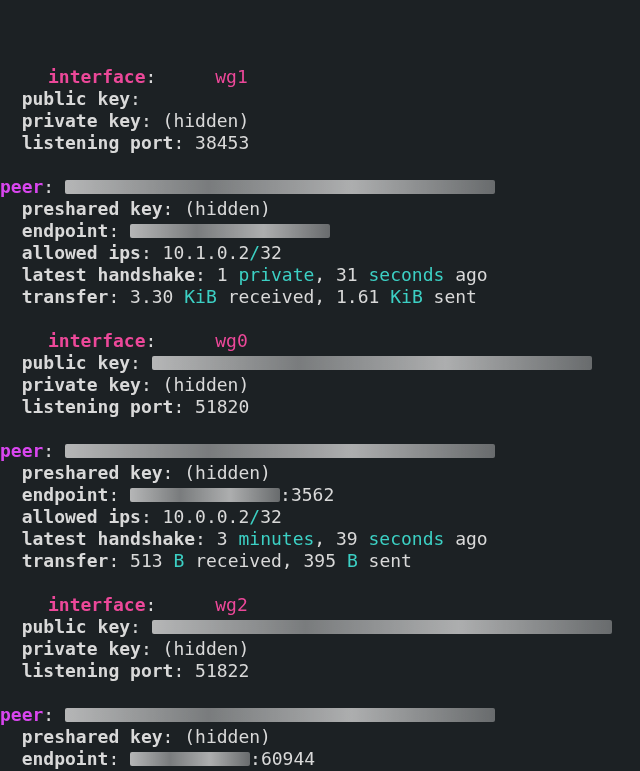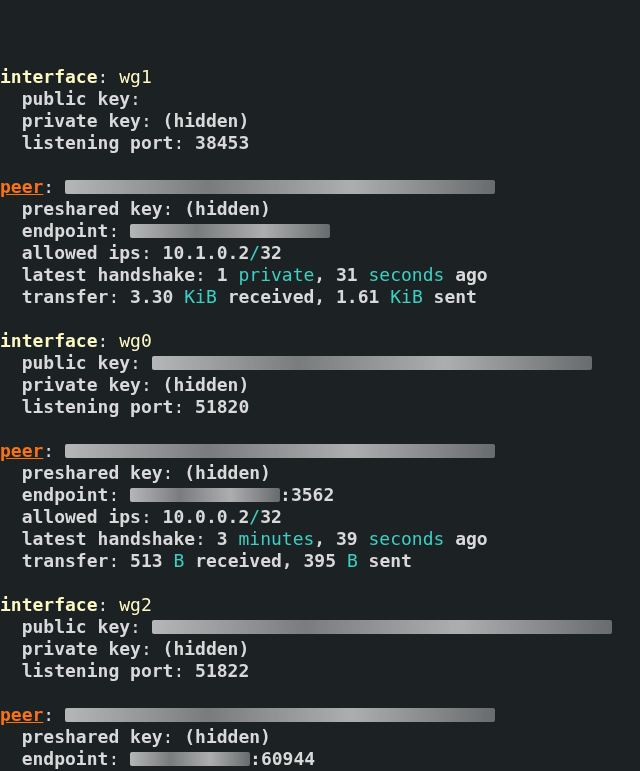--- a/index.html
+++ b/index.html
@@ -12,25 +12,25 @@
       color: #d9d9d9;
       white-space: pre;
       width: 640px;
       height: 771px;
       overflow: hidden;
     }
     .terminal {
       padding: 0;
     }
     .bold { font-weight: bold; }
-    .g { color: #fef9c3; }   
+    .g { color: #ec4899; margin-left: 48px; }   
     .c { color: #3cd0c4; }   
-    .y { color: #f97316; text-decoration: underline; }   
+    .y { color: #d946ef; }   
     .p { color: #d9d9d9; }   
-    .d { color: #d9d9d9; font-weight: bold; }   
+    .d { color: #d9d9d9; }   
     .smudge {
       display: inline-block;
       background: linear-gradient(90deg, rgba(217,217,217,.9), rgba(217,217,217,.55), rgba(217,217,217,.85), rgba(217,217,217,.45));
       height: 14px;
       vertical-align: -1px;
       border-radius: 2px;
       filter: blur(0.5px);
       opacity: .9;
     }
   </style>

